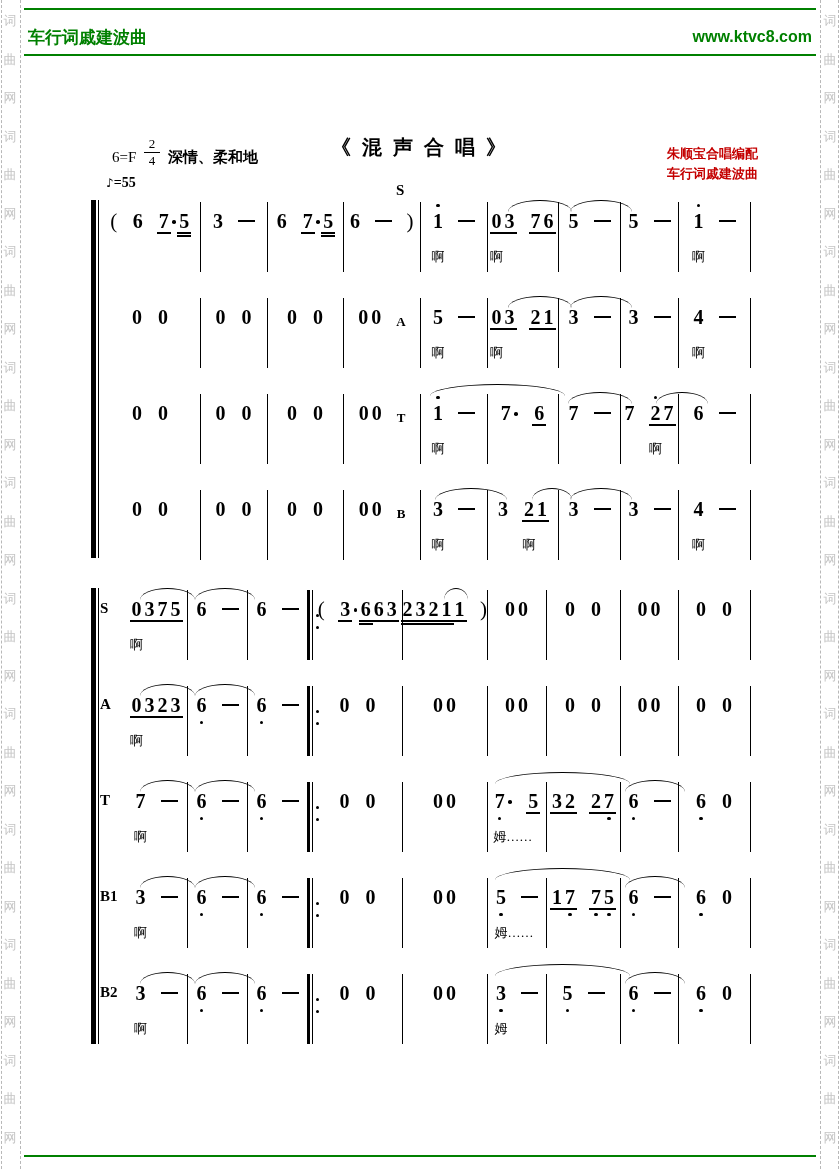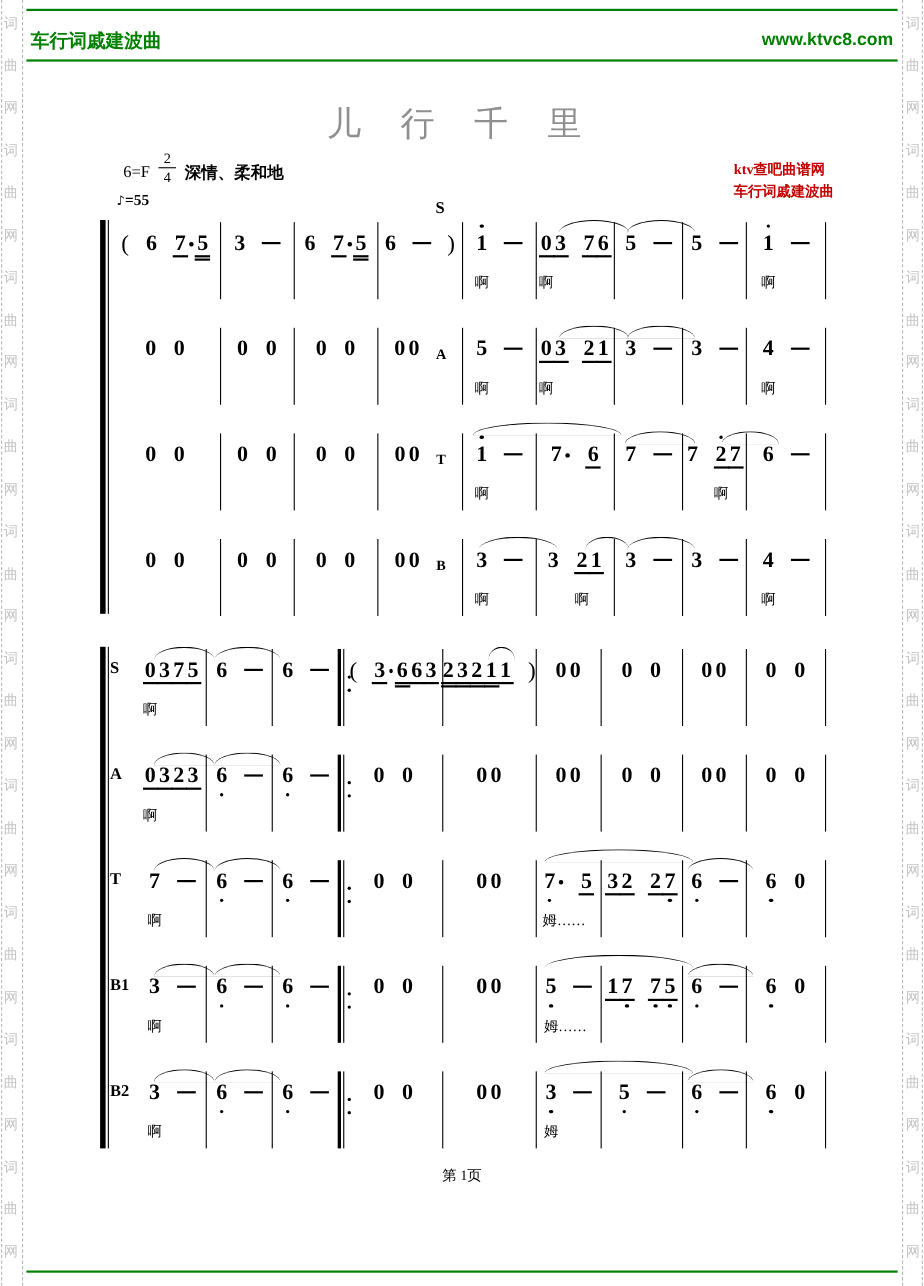--- a/index.html
+++ b/index.html
@@ -133,24 +133,24 @@
   <div class="dl dl3"></div>
   <div class="dl dl4"></div>
 
   <div class="gl gl-top"></div>
   <div class="gl gl-hdr"></div>
   <div class="gl gl-bot"></div>
 
   <span class="hdr-name">车行词戚建波曲</span>
   <span class="hdr-url">www.ktvc8.com</span>
 
-  <div class="title">儿 行 千 里</div>
+  <div class="subtitle">《 混 声 合 唱 》</div>
 
   <div class="credits">
-    <div>ktv查吧曲谱网</div>
+    <div>朱顺宝合唱编配</div>
     <div>车行词戚建波曲</div>
   </div>
 
   <span class="tempo-key">6=F</span>
   <span class="frac">
     <span class="ft">2</span>
     <span class="fb">4</span>
   </span>
   <span class="expr">深情、柔和地</span>
   <span class="bpm"><span class="nt">♪</span><span>=55</span></span>
@@ -1000,14 +1000,13 @@
               <span class="tk">6<i class="od ld"></i></span>
             </span>
             <span class="grp">
               <span class="tk">0</span>
             </span>
           </div>
         </div>
       </div>
     </div>
 
-  <div class="pgnum">第 1页</div>
 </div>
 
 </body></html>

